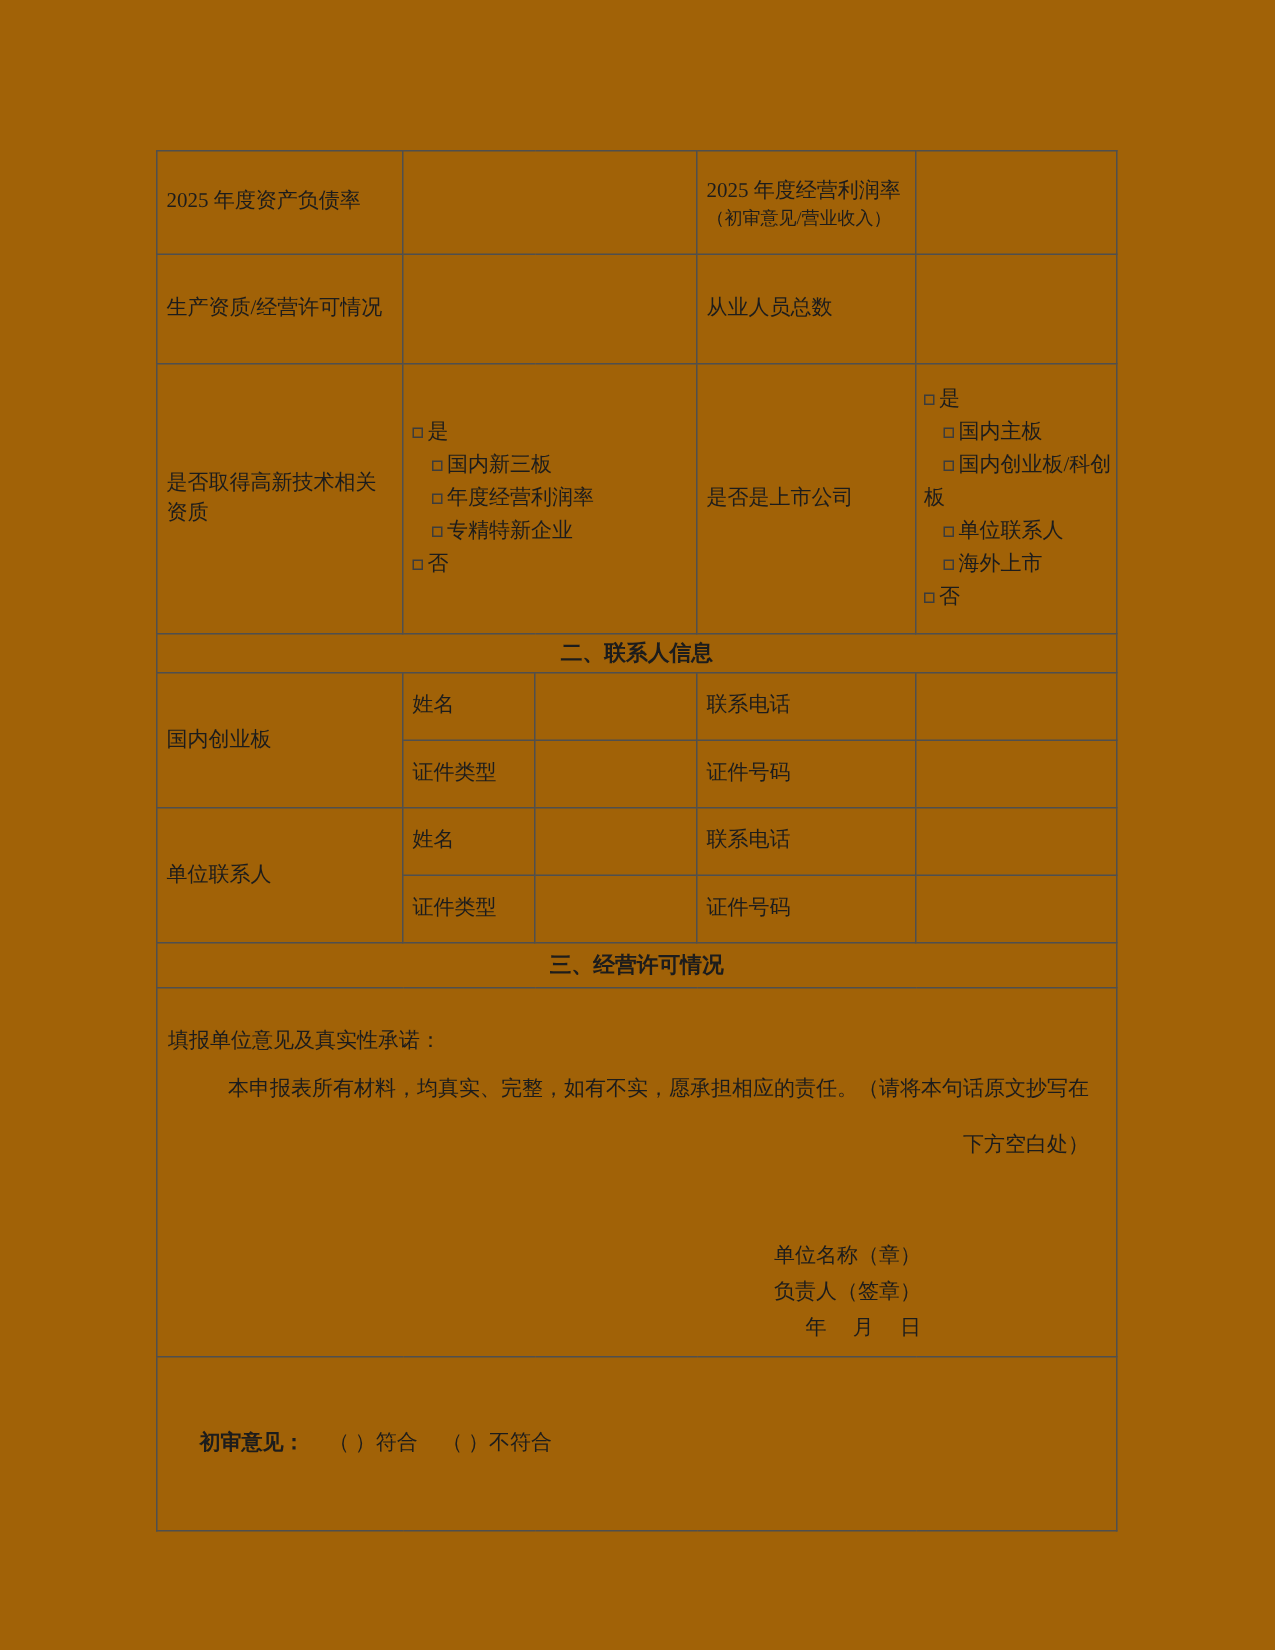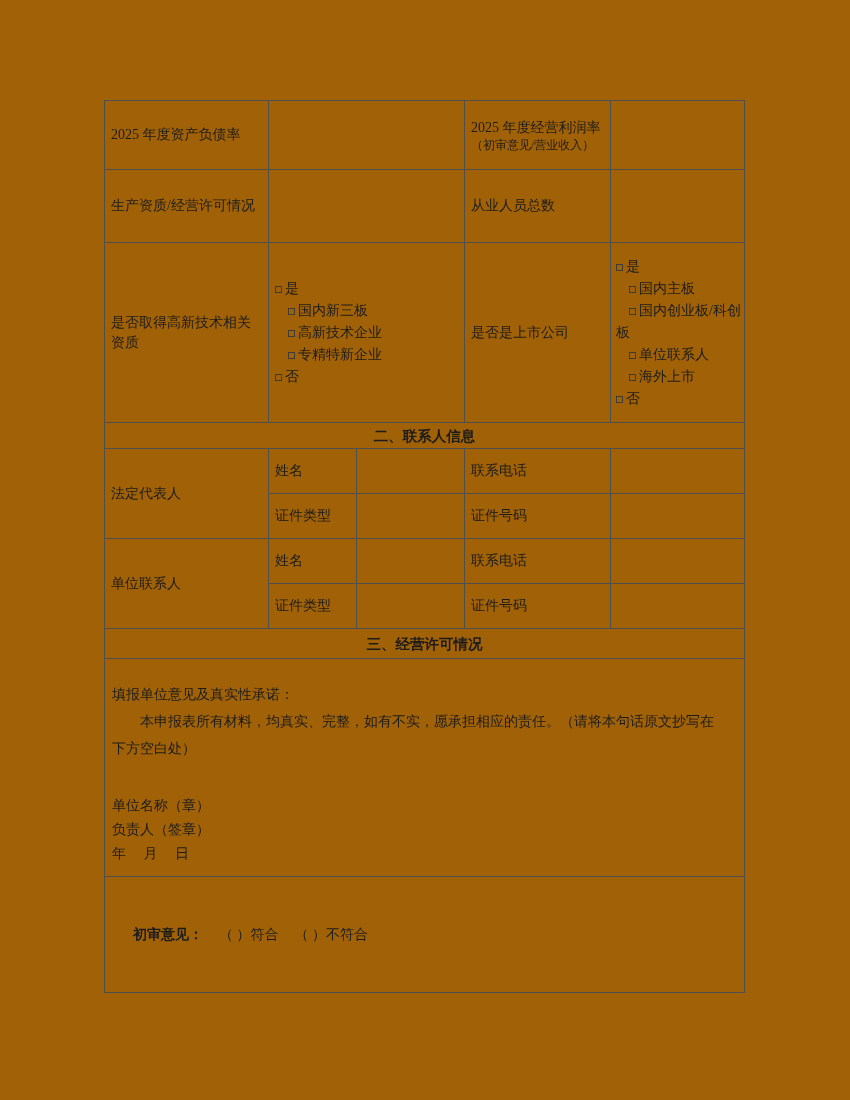--- a/index.html
+++ b/index.html
@@ -48,23 +48,24 @@
     width: 7px; height: 7px;
     border: 1px solid #3c3c3c;
     margin-right: 3px;
     vertical-align: 0px;
   }
   .sub-label { font-size: 12px; line-height: 16px; }
   .two-line-label .main { line-height: 19px; }
 
   td.commit-cell { vertical-align: top; padding: 22px 18px 6px 7px; }
   .commit-label { line-height: 27px; }
-  .commit-text { text-indent: 2em; line-height: 27px; }
+  .commit-text { text-indent: 2em; line-height: 37px; text-align: right; }
   .sig-block {
-    margin-top: 32px;
+    margin-top: 44px;
+    text-align: right;
     padding-right: 112px;
     line-height: 24px;
   }
   td.review-cell { vertical-align: top; padding: 48px 10px 6px 28px; }
   .review-label { font-weight: bold; }
   .review-opt { margin-left: 16px; }
 </style>
 </head>
 <body>
 
@@ -94,41 +95,41 @@
       <td colspan="2"></td>
       <td>从业人员总数</td>
       <td></td>
     </tr>
 
     <tr class="r3">
       <td>是否取得高新技术相关资质</td>
       <td colspan="2" class="cb-cell">
         <div class="cb-line"><span class="cb"></span><span>是</span></div>
         <div class="cb-line cb-sub"><span class="cb"></span><span>国内新三板</span></div>
-        <div class="cb-line cb-sub"><span class="cb"></span><span>高新技术企业</span></div>
+        <div class="cb-line cb-sub"><span class="cb"></span><span>年度经营利润率</span></div>
         <div class="cb-line cb-sub"><span class="cb"></span><span>专精特新企业</span></div>
         <div class="cb-line"><span class="cb"></span><span>否</span></div>
       </td>
       <td>是否是上市公司</td>
       <td class="cb-cell" style="padding-left:5px;">
         <div class="cb-line"><span class="cb"></span><span>是</span></div>
         <div class="cb-line cb-sub"><span class="cb"></span><span>国内主板</span></div>
         <div class="cb-line cb-sub"><span class="cb"></span><span>国内创业板/科创板</span></div>
         <div class="cb-line cb-sub"><span class="cb"></span><span>单位联系人</span></div>
         <div class="cb-line cb-sub"><span class="cb"></span><span>海外上市</span></div>
         <div class="cb-line"><span class="cb"></span><span>否</span></div>
       </td>
     </tr>
 
     <tr class="rhead">
       <td colspan="5" class="sec-head">二、联系人信息</td>
     </tr>
 
     <tr class="rc">
-      <td rowspan="2">法定代表人</td>
+      <td rowspan="2">国内创业板</td>
       <td>姓名</td>
       <td></td>
       <td>联系电话</td>
       <td></td>
     </tr>
     <tr class="rc">
       <td>证件类型</td>
       <td></td>
       <td>证件号码</td>
       <td></td>

